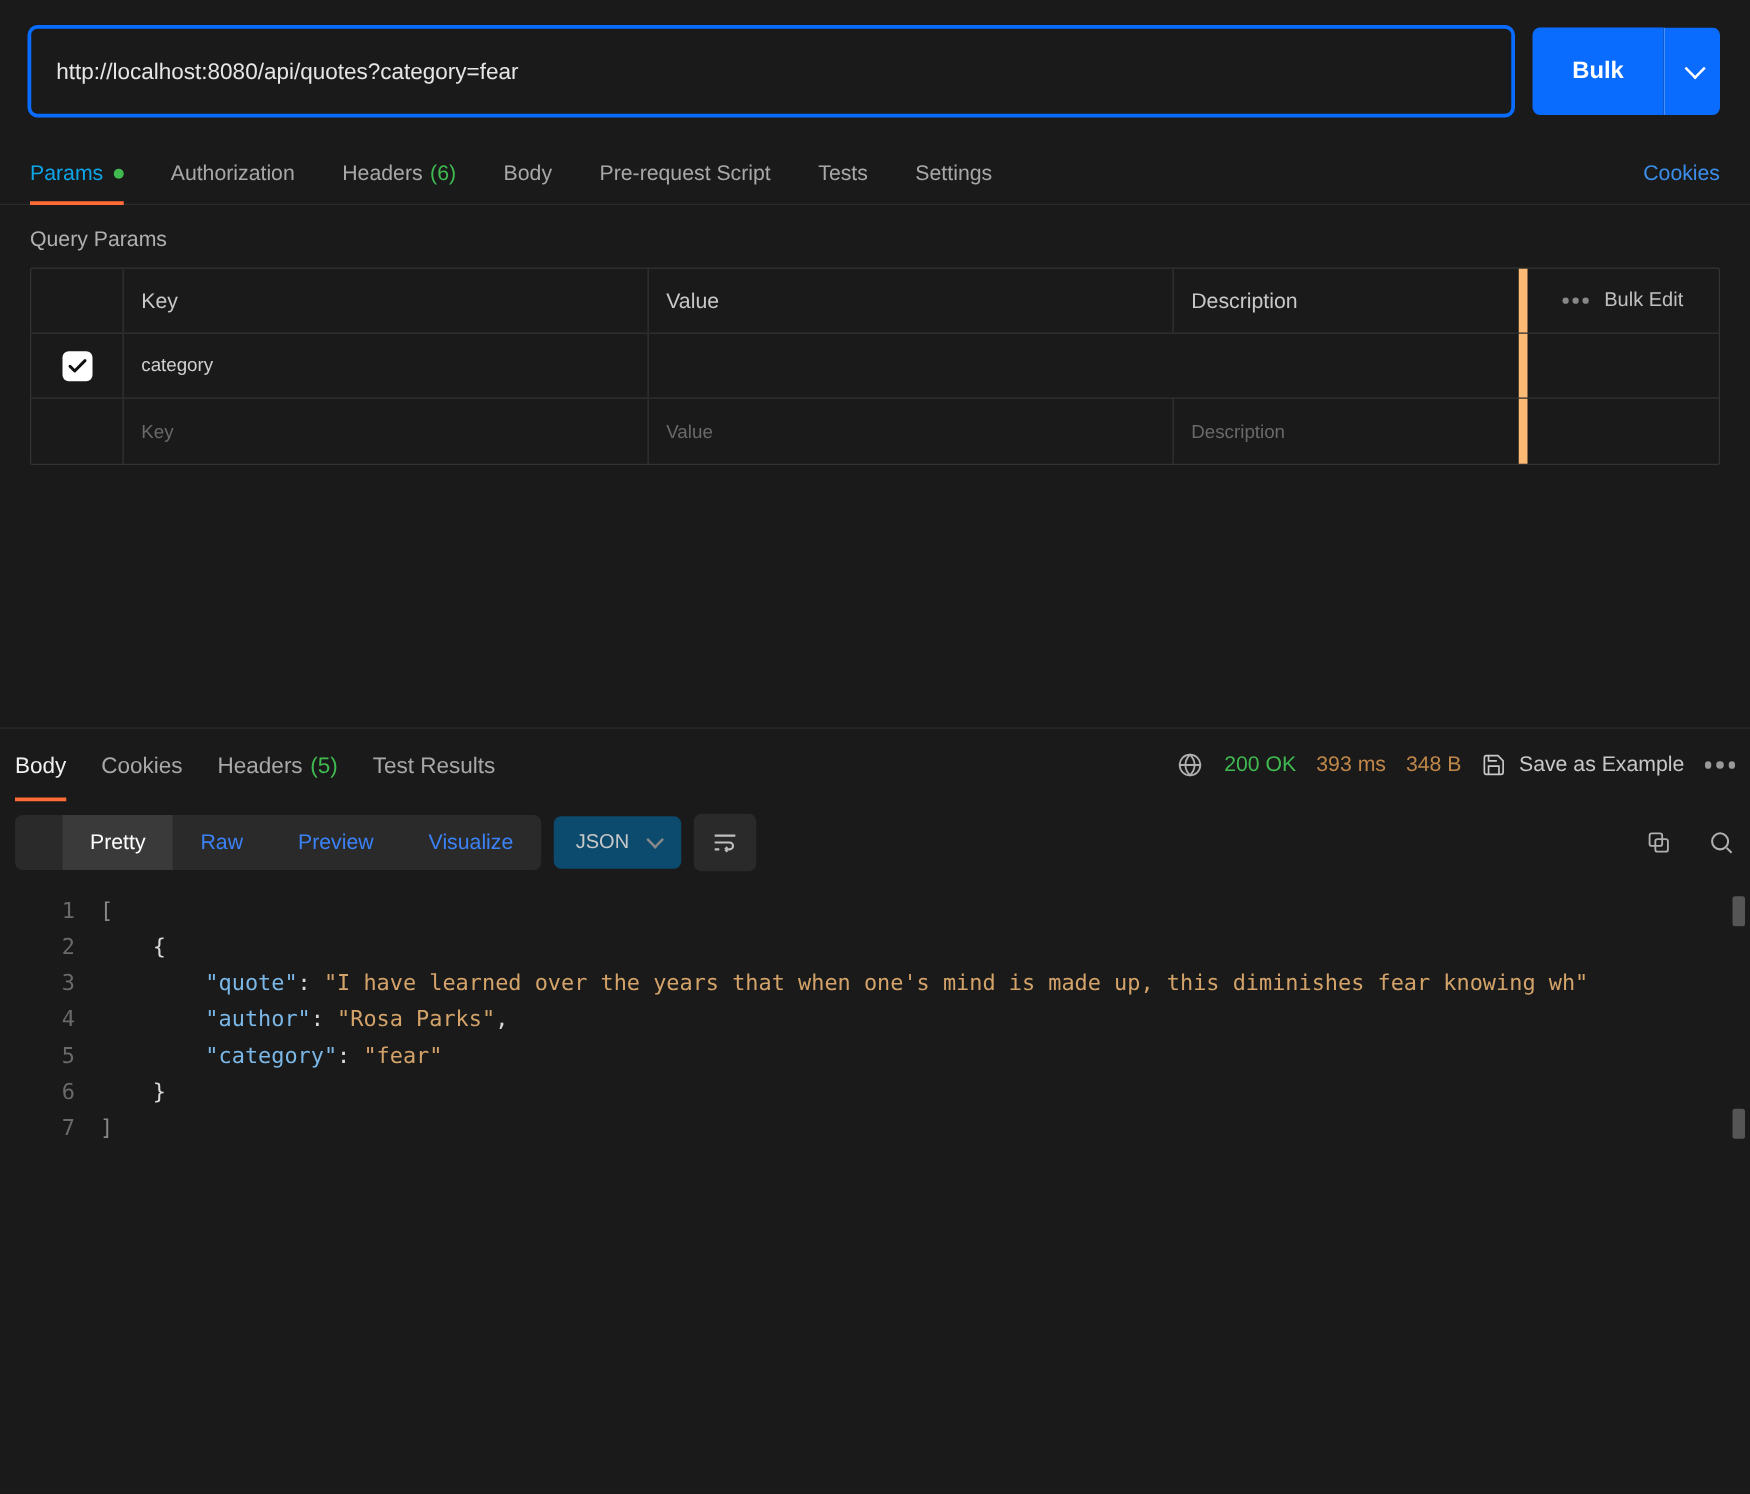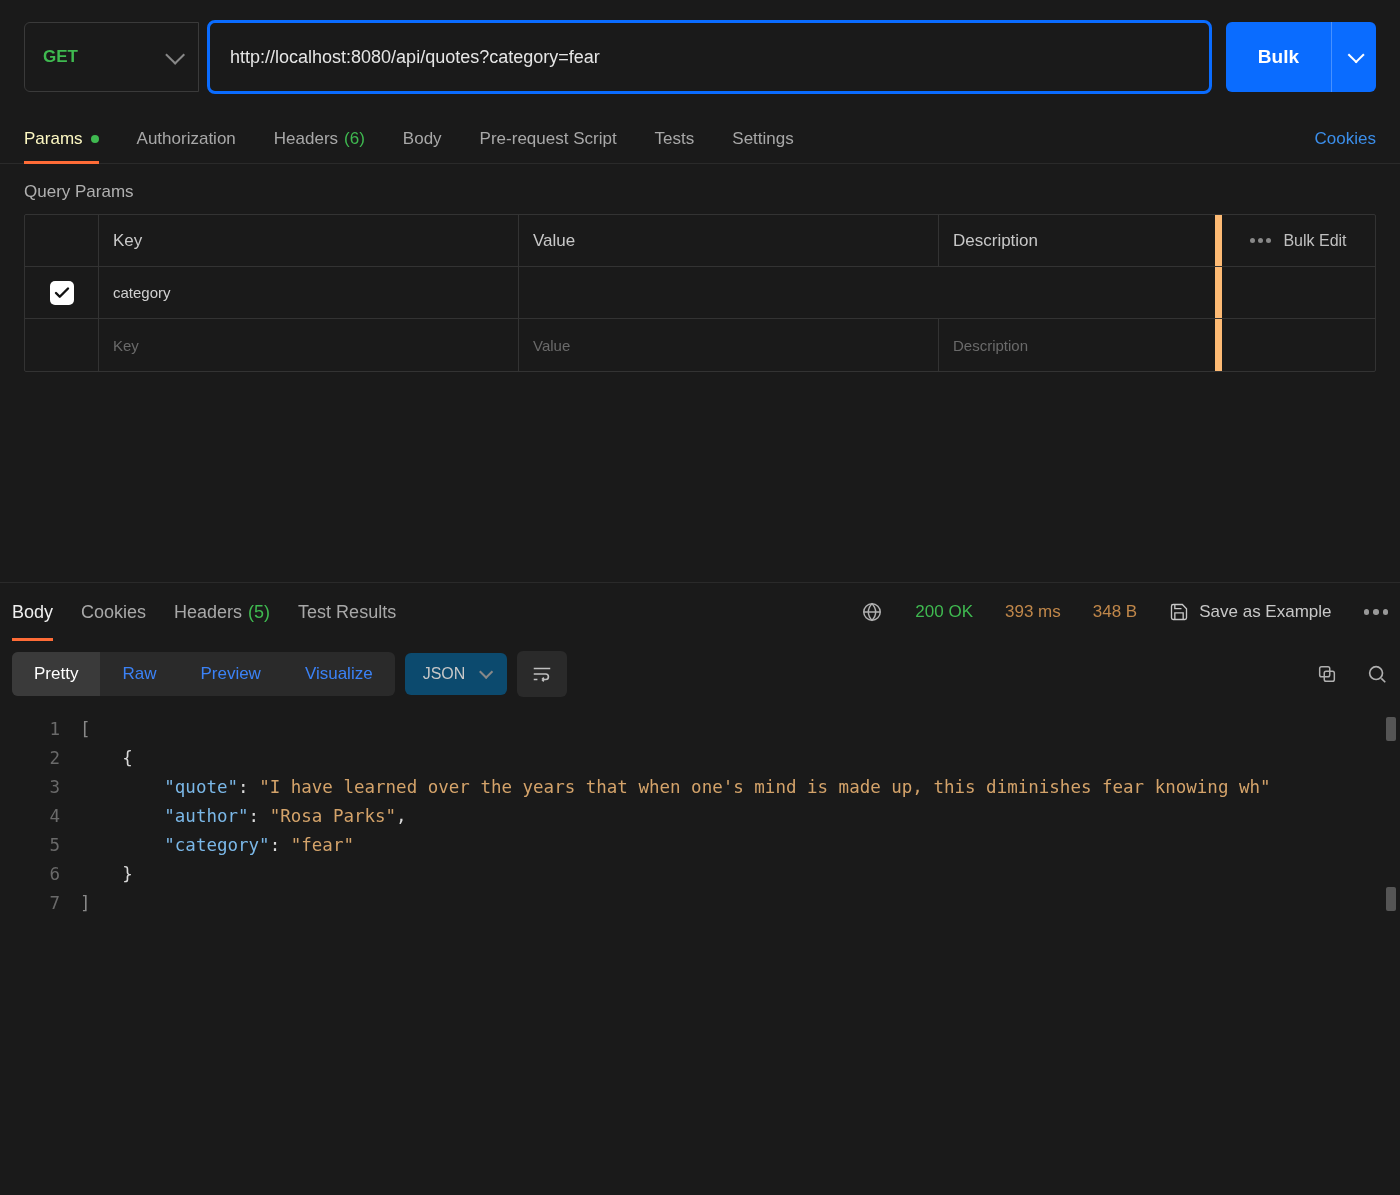--- a/index.html
+++ b/index.html
@@ -94,21 +94,21 @@
   }
   .req-tab {
     color: #a8a8a8;
     font-size: 17px;
     cursor: pointer;
     height: 100%;
     display: flex;
     align-items: center;
     position: relative;
   }
-  .req-tab.active { color: #fef9c3; }
+  .req-tab.active { color: #0ea5e9; }
   .req-tab.active::after {
     content:"";
     position:absolute;
     bottom:-1px; left:0; right:0;
     height:3px;
     background:#ff6c37;
   }
   .dot { width:8px;height:8px;border-radius:50%;background:#3fb950;margin-left:8px;}
   .count-green { color:#3fb950; margin-left:6px;}
   .cookies-link { margin-left:auto; color:#3b8eea; font-size:17px; cursor:pointer;}
@@ -155,34 +155,34 @@
   }
   .resp-tabs-row{
     display:flex;align-items:center;
     padding:0 12px;
     height:58px;
     gap:28px;
   }
   .resp-tab{color:#a8a8a8;font-size:18px;cursor:pointer;position:relative;height:100%;display:flex;align-items:center;}
   .resp-tab.active{color:#f0f0f0;}
   .resp-tab.active::after{content:"";position:absolute;bottom:0;left:0;right:0;height:3px;background:#ff6c37;}
-  .resp-meta{margin-left:auto;display:flex;align-items:center;gap:32px;}
+  .resp-meta{margin-left:auto;display:flex;align-items:center;gap:16px;}
   .status-ok{color:#3fb950;font-size:17px;}
   .meta-dim{color:#c0874a;font-size:17px;}
   .save-ex{color:#c8c8c8;font-size:17px;display:flex;align-items:center;gap:10px;cursor:pointer;}
   .icon-btn{width:22px;height:22px;display:inline-flex;align-items:center;justify-content:center;color:#b0b0b0;cursor:pointer;}
   .dots-hv{display:flex;gap:4px;}
   .dots-hv span{width:5.5px;height:5.5px;border-radius:50%;background:#999;}
   
   .view-row{
     display:flex;align-items:center;padding:10px 12px;gap:10px;
   }
   .seg{display:flex;background:#2a2a2a;border-radius:6px;overflow:hidden;}
   .seg button{background:transparent;border:none;color:#3b82f6;padding:12px 22px;font-size:17px;cursor:pointer;}
-  .seg button.active{background:#3a3a3a;color:#fff;}
+  .seg button.active{background:#3a3a3a;color:#fff;margin-left:38px;}
   .fmt-select{display:flex;align-items:center;gap:14px;background:#0c4a6e;border-radius:6px;padding:12px 18px;cursor:pointer;}
   .fmt-select span{color:#c8c8c8;font-size:16px;}
   .wrap-btn{background:#2a2a2a;border-radius:6px;padding:12px 14px;cursor:pointer;display:flex;align-items:center;justify-content:center;}
   .view-right{margin-left:auto;display:flex;gap:28px;align-items:center;}
   
   .code-area{
     flex:1;
     font-family: ui-monospace, SFMono-Regular, Menlo, Consolas, monospace;
     font-size:17.5px;
     display:flex;
@@ -194,24 +194,20 @@
   .tok-key{color:#7bb8e8;}
   .tok-str{color:#d4a36a;}
   .tok-punc{color:#d9d9d9;}
   .fold{color:#888;}
   .vscroll-thumb{position:absolute;right:4px;width:10px;height:24px;background:#555;border-radius:2px;}
 </style>
 </head>
 <body>
 
 <div class="top-bar">
-  <div class="method-select">
-    <span class="method-label">GET</span>
-    <span class="chevron"></span>
-  </div>
   <div class="url-input-wrap">
     <input class="url-input" value="http://localhost:8080/api/quotes?category=fear" style="">
   </div>
   <div class="send-group">
     <button class="send-btn">Bulk</button>
     <button class="send-drop">
       <span class="chevron"></span>
     </button>
   </div>
 </div>

